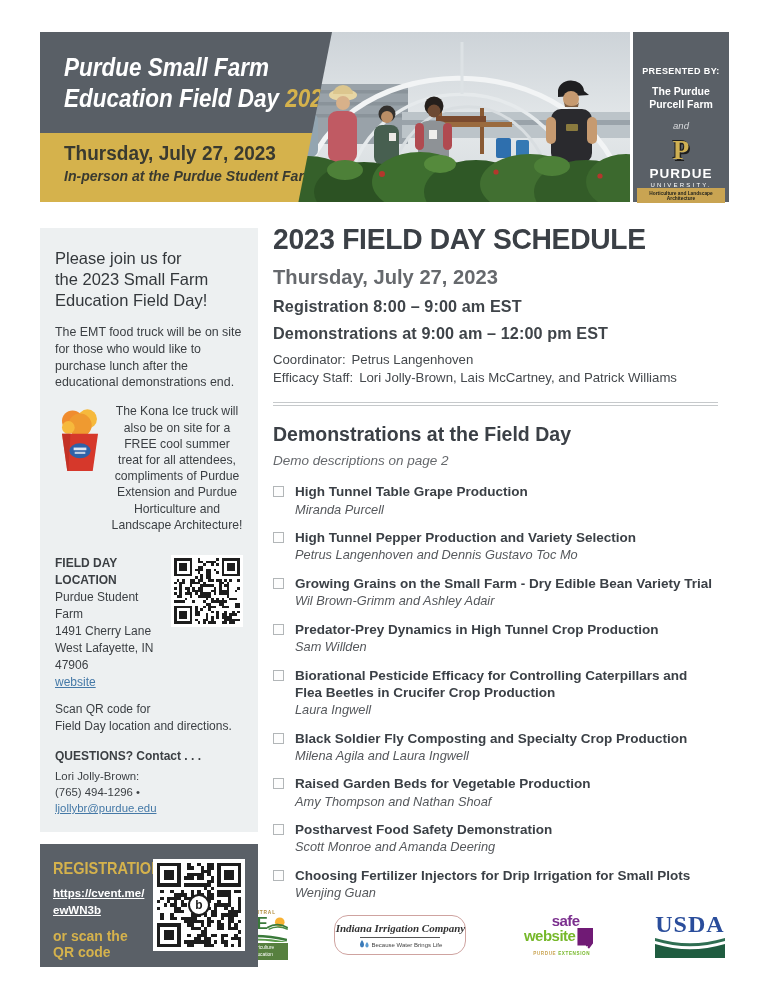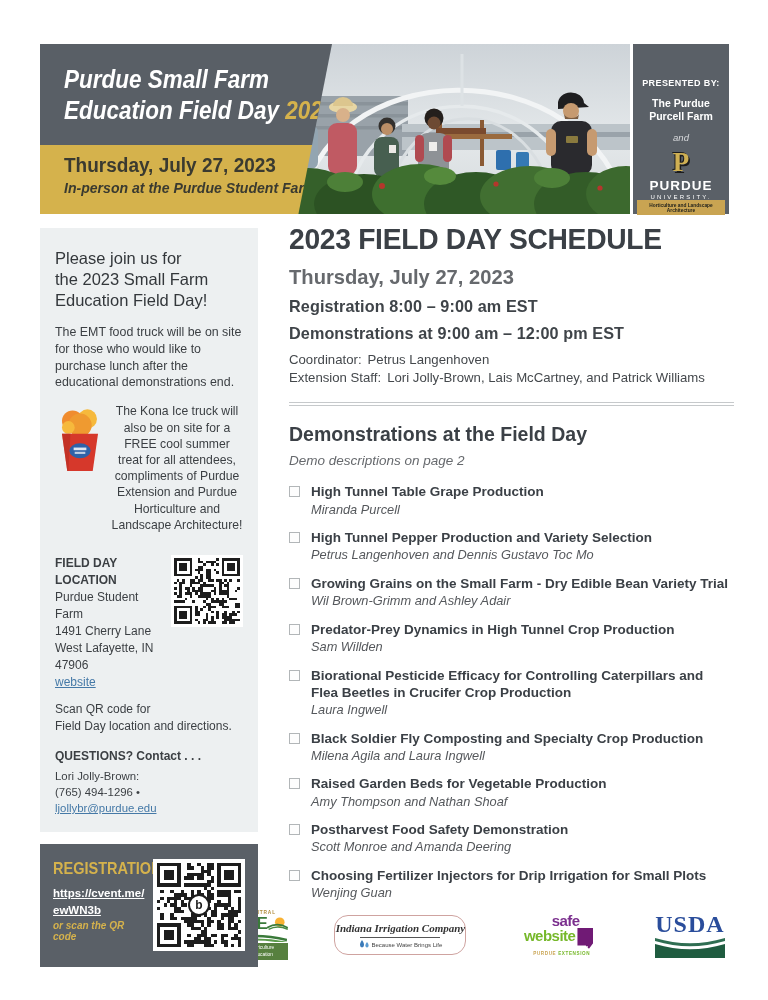--- a/index.html
+++ b/index.html
@@ -1,21 +1,21 @@
 <!DOCTYPE html>
 <html><head>
 <meta charset="utf-8">
 <style>
   * { margin:0; padding:0; box-sizing:border-box; }
   html,body { background:#ffffff; }
   body { width:768px; height:1000px; font-family:"Liberation Sans", sans-serif; position:relative; }
   .page { position:absolute; left:0; top:0; width:768px; height:1000px; background:#fff; overflow:hidden; }
 
   
-  .header { position:absolute; left:40px; top:44px; width:590px; height:170px; }
+  .header { position:absolute; left:40px; top:32px; width:590px; height:170px; }
   .photo { position:absolute; left:250px; top:0; width:340px; height:170px; z-index:1; }
   .photo svg { width:100%; height:100%; display:block; }
   .header-left { position:absolute; left:0; top:0; width:292px; height:170px; z-index:2;
       clip-path:polygon(0 0, 100% 0, 88.5% 100%, 0 100%); display:flex; flex-direction:column; }
   .title-area { flex:1; background:#595f66; padding:20px 0 0 24px; }
   .title-area h1 { color:#fff; font-size:25px; font-style:italic; font-weight:bold; line-height:1.22;
       transform:scaleX(.9); transform-origin:left top; white-space:nowrap; }
   .title-area h1 .year { color:#d5b24c; }
   .gold-banner { height:69px; background:#d5b24c; padding:9px 0 0 24px; }
   .gold-date { font-size:20px; font-weight:bold; color:#3a3a30; transform:scaleX(.95); transform-origin:left top; white-space:nowrap; }
@@ -44,26 +44,26 @@
   .loc-heading { font-weight:bold; }
   .qr { width:72px; height:72px; background:#fff; padding:3px; flex:0 0 72px; }
   .link { color:#4579a7; text-decoration:underline; cursor:pointer; }
   .scan-text { font-size:12px; line-height:1.4; margin-top:10px; white-space:pre-line; }
   .q-heading { font-size:12px; font-weight:bold; margin-top:14px; }
   .contact { font-size:11.4px; line-height:1.42; margin-top:5px; }
   .registration { margin-top:12px; background:#5a6067; padding:15px 13px; height:123px; display:flex; gap:9px; }
   .reg-left { flex:1; min-width:0; }
   .reg-heading { color:#d5b24c; font-size:16.5px; font-weight:bold; transform:scaleX(.88); transform-origin:left top; white-space:nowrap; }
   .reg-url { display:inline-block; color:#fff; font-size:11.5px; font-weight:bold; text-decoration:underline; line-height:1.45; margin-top:7px; white-space:pre-line; cursor:pointer; }
-  .reg-alt { color:#d5b24c; font-size:10px; font-weight:bold; margin-top:1px;font-style:italic; }
+  .reg-alt { color:#d5b24c; font-size:14px; font-weight:bold; margin-top:9px; }
   .qr-reg { width:92px; height:92px; background:#fff; padding:4px; flex:0 0 92px; position:relative; }
   .qr-logo { position:absolute; left:50%; top:50%; width:22px; height:22px; margin:-11px 0 0 -11px; background:#fff; border:2px solid #1d1d1d; border-radius:50%; display:flex; align-items:center; justify-content:center; font-weight:bold; font-size:12px; color:#1d1d1d; }
 
   
-  .main { position:absolute; left:289px; top:222px; width:445px; color:#3f4449; }
+  .main { position:absolute; left:273px; top:222px; width:445px; color:#3f4449; }
   .schedule-title { font-size:30px; font-weight:bold; color:#3b4046; letter-spacing:-.3px; transform:scaleX(.94); transform-origin:left top; white-space:nowrap; }
   .date-heading { font-size:21px; font-weight:bold; color:#66696d; margin-top:9px; transform:scaleX(.96); transform-origin:left top; }
   .time-line { font-size:16.2px; font-weight:bold; color:#3f4449; margin-top:8px; letter-spacing:.1px; }
   .staff-block { margin-top:8px; font-size:13.2px; line-height:1.38; color:#44484c; }
   .label-sp { padding-right:6px; }
   .double-rule { border-top:1px solid #c6c9cb; border-bottom:1px solid #c6c9cb; height:4px; margin:15px 0 17px; }
   .demos-heading { font-size:19.5px; font-weight:bold; color:#3b4046; }
   .demos-note { font-size:13.5px; font-style:italic; color:#66696d; margin:7px 0 15px; }
   .demo-list { list-style:none; }
   .demo-item { display:flex; gap:11px; margin-bottom:12.5px; }
@@ -685,21 +685,21 @@
     </div>
   </aside>
 
   <main class="main">
     <h2 class="schedule-title">2023 FIELD DAY SCHEDULE</h2>
     <h3 class="date-heading">Thursday, July 27, 2023</h3>
     <div class="time-line">Registration 8:00 – 9:00 am EST</div>
     <div class="time-line">Demonstrations at 9:00 am – 12:00 pm EST</div>
     <div class="staff-block">
       <div><span class="label-sp">Coordinator:</span><span>Petrus Langenhoven</span></div>
-      <div><span class="label-sp">Extension Staff:</span><span>Lori Jolly-Brown, Lais McCartney, and Patrick Williams</span></div>
+      <div><span class="label-sp">Efficacy Staff:</span><span>Lori Jolly-Brown, Lais McCartney, and Patrick Williams</span></div>
     </div>
     <div class="double-rule"></div>
     <h4 class="demos-heading">Demonstrations at the Field Day</h4>
     <div class="demos-note">Demo descriptions on page 2</div>
     <ul class="demo-list" id="demo-list">
     <li class="demo-item">
       <span class="checkbox"></span>
       <span>
         <span class="demo-title">High Tunnel Table Grape Production</span>
         <span class="demo-presenters">Miranda Purcell</span>

